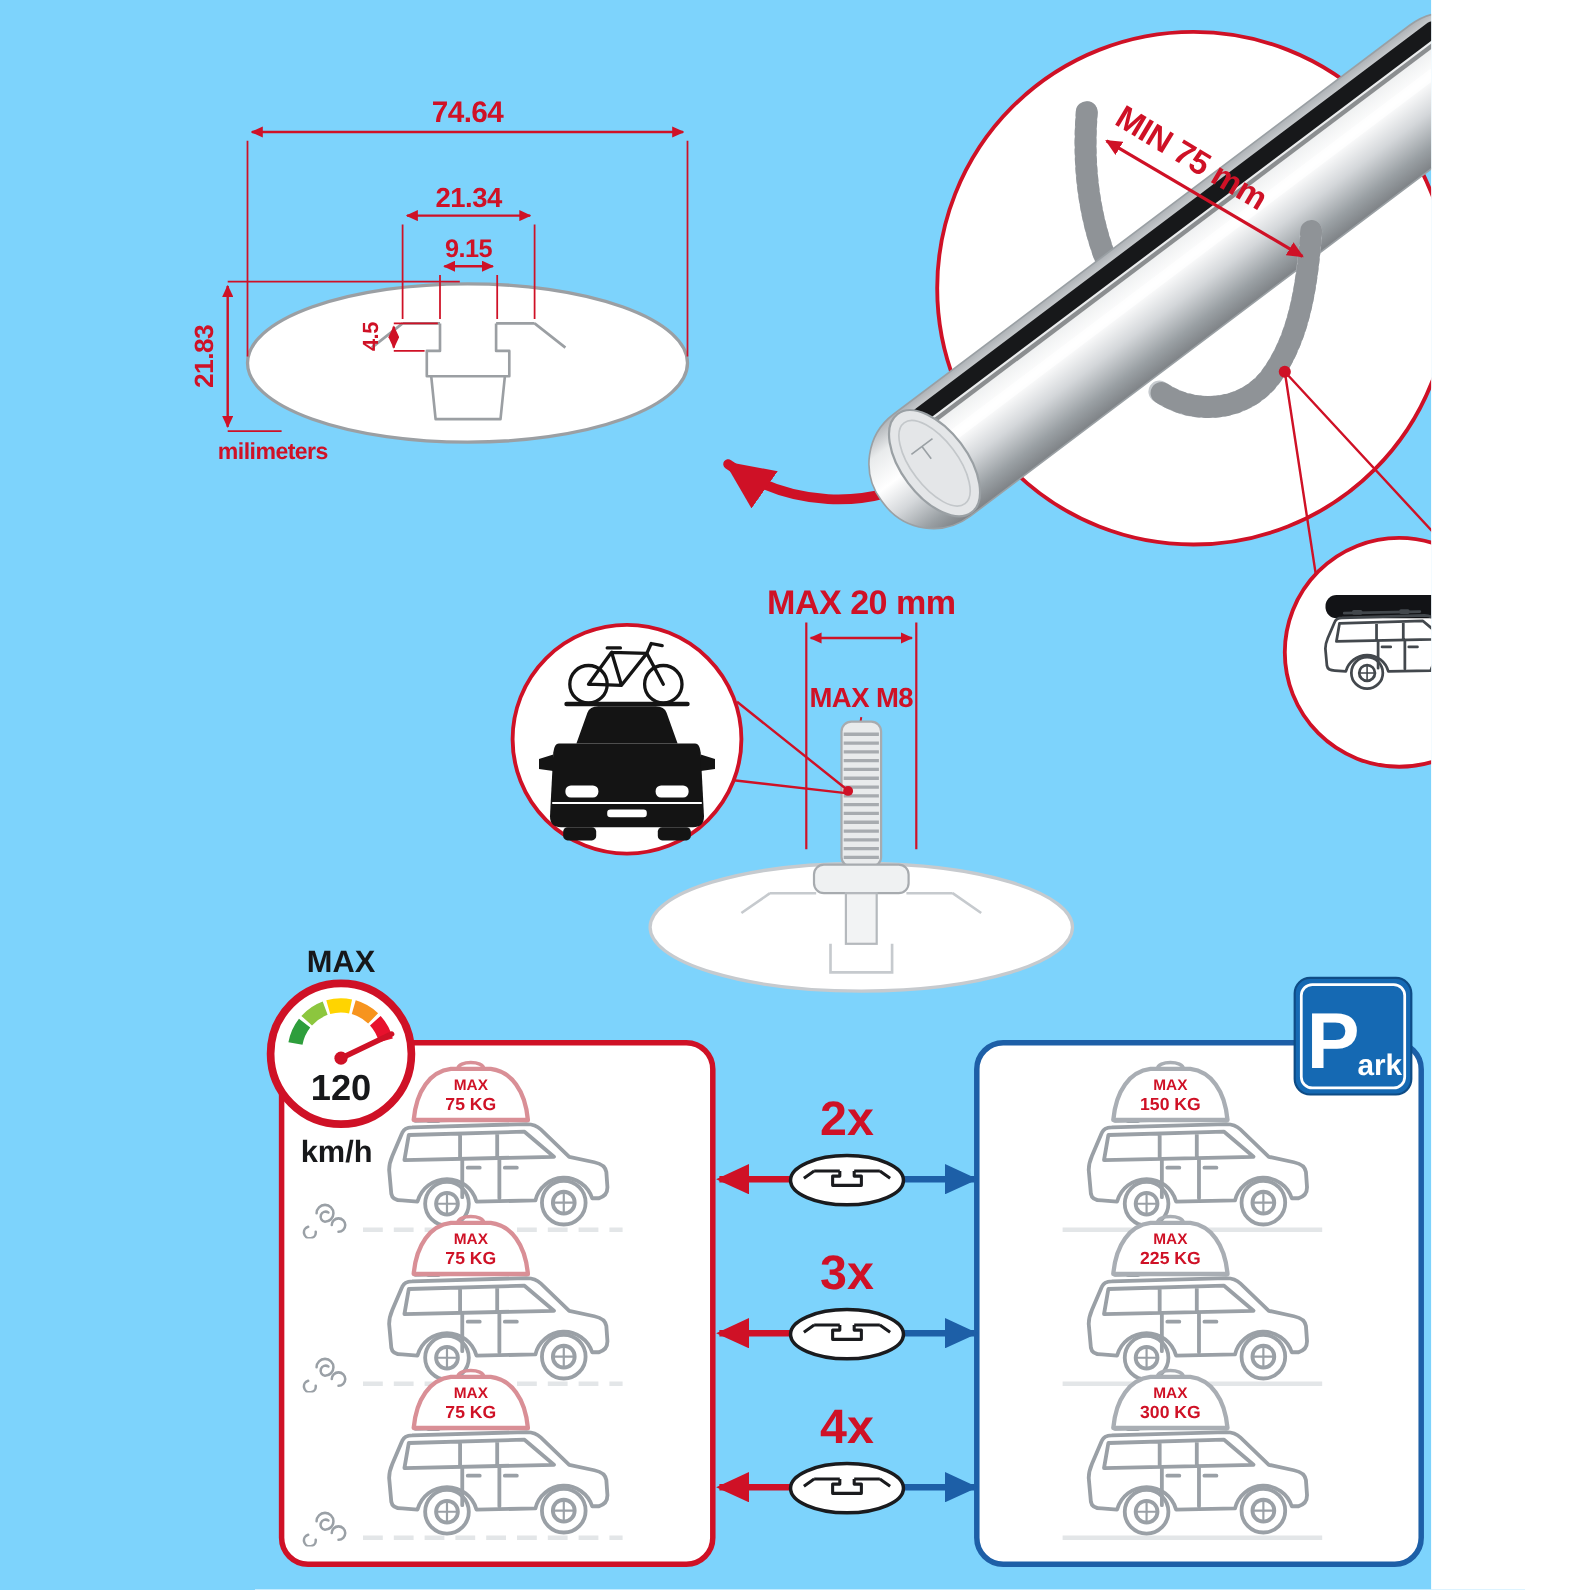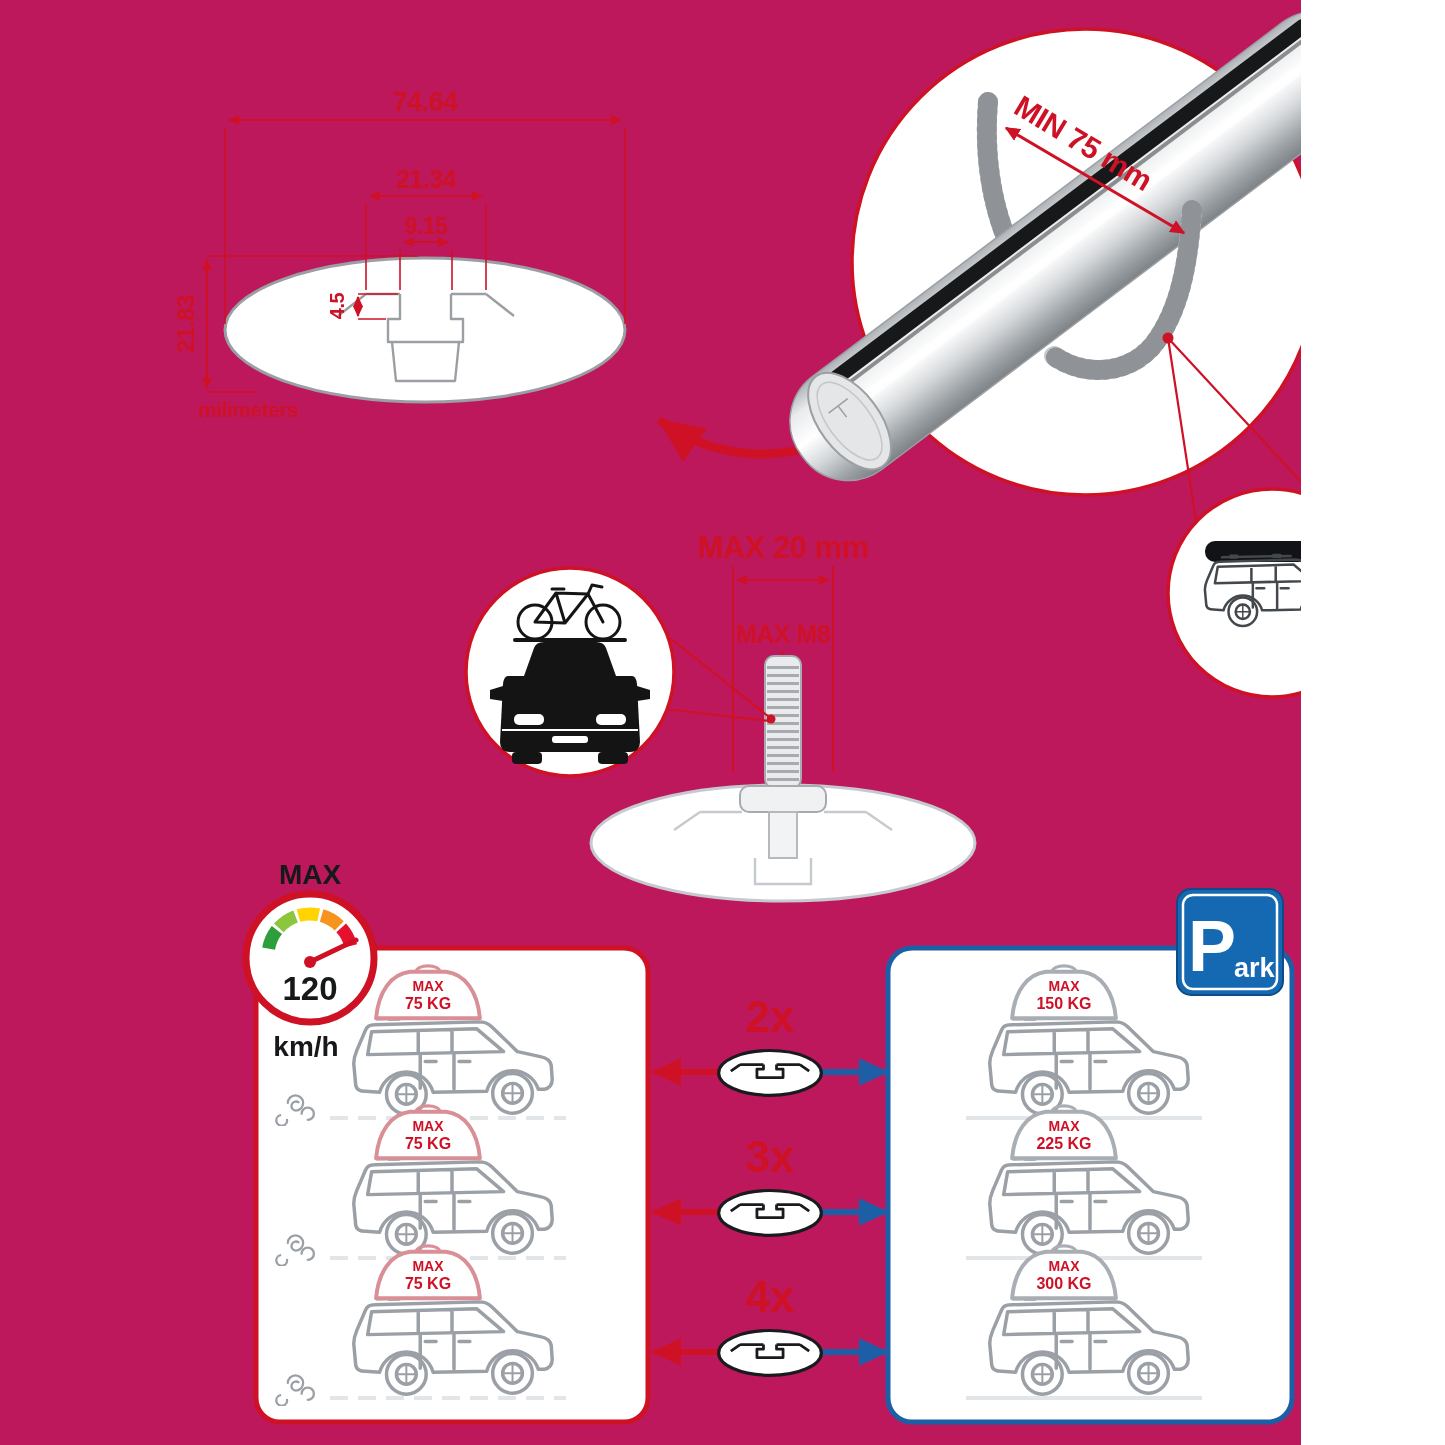--- a/index.html
+++ b/index.html
@@ -1,17 +1,17 @@
 <!DOCTYPE html>
 <html><head>
 <meta charset="utf-8">
 <style>
   html,body{margin:0;padding:0;background:#ffffff;}
   body{width:1445px;height:1445px;font-family:"Liberation Sans",sans-serif;}
-  .stage{position:relative;width:1301px;height:1445px;background:#be185d;overflow:hidden;}
+  .stage{position:relative;width:1301px;height:1445px;background:#7dd3fc;overflow:hidden;}
   svg text{font-family:"Liberation Sans",sans-serif;}
   .dimtxt{fill:#cf1126;font-weight:bold;letter-spacing:-0.5px;}
   .blktxt{fill:#17181a;font-weight:bold;}
   .bagtxt{fill:#cf1126;font-weight:bold;text-anchor:middle;}
   .count{fill:#cf1126;font-weight:bold;text-anchor:middle;}
 </style>
 </head>
 <body>
 
 <div class="stage">

